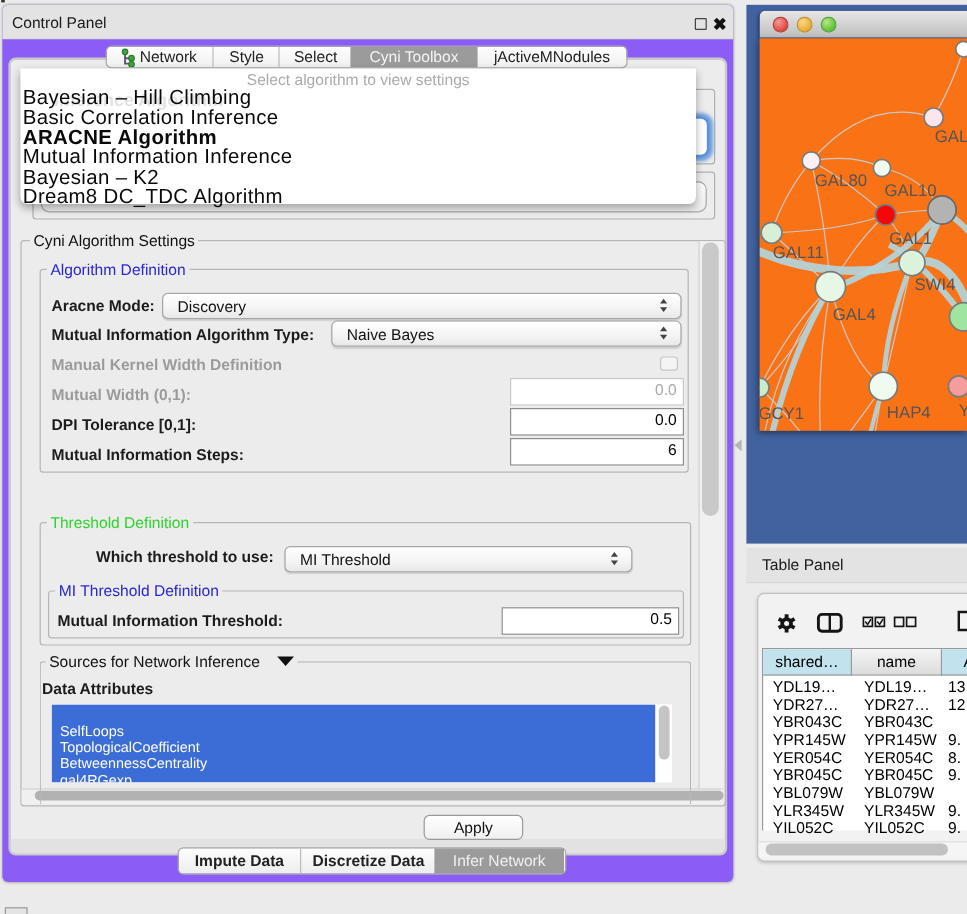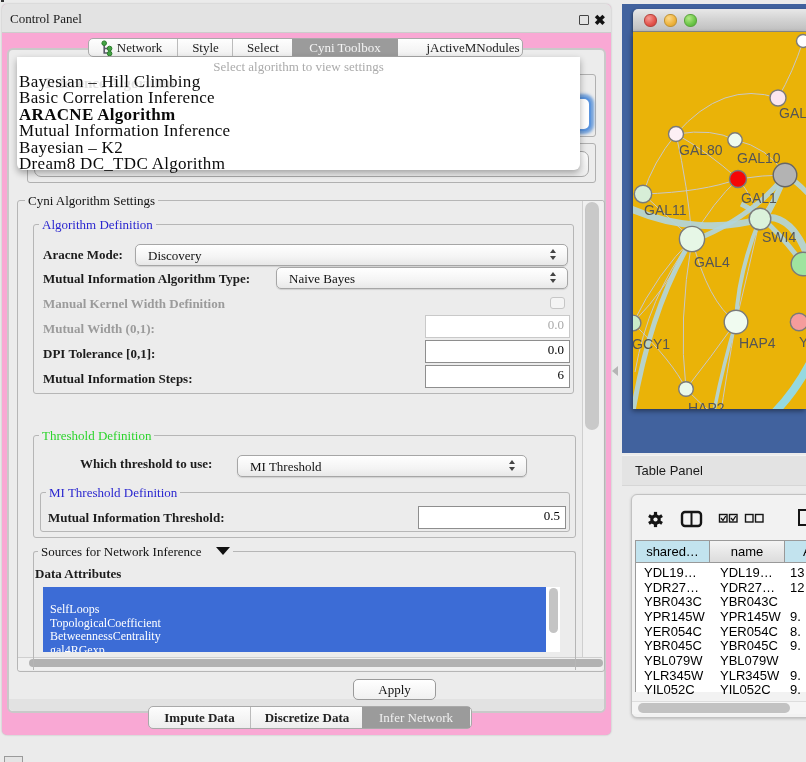--- a/index.html
+++ b/index.html
@@ -19,21 +19,21 @@
   .grp{position:absolute;border:1px solid #b6b6b6;border-radius:3px;}
   .grpt{position:absolute;font-size:13px;background:#ececec;padding:0 3px;white-space:nowrap;}
   .tab{position:absolute;top:0;height:100%;box-sizing:border-box;
        text-align:center;font-size:13px;color:#222;}
 </style>
 </head>
 <body>
 
 <div class="abs" style="left:1px;top:0;width:3px;height:2px;background:#333;"></div>
 
-<div class="abs" style="left:2px;top:4px;width:609px;height:731px;background:#f9a8d4;border-radius:5px;box-shadow:0 0 2px rgba(0,0,0,0.25);font-family:Liberation Serif, serif;">
+<div class="abs" style="left:2px;top:4px;width:609px;height:731px;background:#8b5cf6;border-radius:5px;box-shadow:0 0 2px rgba(0,0,0,0.25);">
 
   <div class="abs" style="left:0;top:0;width:100%;height:28px;background:#e3e3e3;border-bottom:1px solid #cccccc;border-radius:5px 5px 0 0;">
     <div class="abs" style="left:8px;top:7px;font-size:13px;color:#1a1a1a;">Control Panel</div>
     <div class="abs" style="left:577px;top:11px;width:8px;height:8px;border:1.5px solid #444;border-radius:1px;"></div>
     <div class="abs" style="left:592px;top:8px;font-size:14px;font-weight:bold;color:#111;">✖</div>
   </div>
 
   <div class="abs" style="left:5px;top:44px;width:595px;height:661px;border:2px solid #c9c9c9;border-radius:6px;background:#ececec;">
 
     <div class="abs" style="left:0;top:649px;width:100%;height:12px;background:#e2e2e2;border-radius:0 0 5px 5px;"></div>
@@ -116,21 +116,21 @@
     </div>
 
     <div class="abs" style="left:344px;top:629px;width:81px;height:19px;border:1px solid #9a9a9a;border-radius:5px;background:linear-gradient(#ffffff,#f0f0f0);text-align:center;font-size:13px;color:#111;line-height:19px;">Apply</div>
   </div>
 
   <div class="abs" style="left:86px;top:34px;width:433px;height:17px;background:linear-gradient(#fefefe,#f0f0f0);border:1px solid #a9a9a9;border-radius:5px;">
     <div class="tab" style="left:0;width:89px;line-height:17px;border-right:1px solid #bbb;">&nbsp;&nbsp;&nbsp;&nbsp;Network</div>
     <div class="tab" style="left:90px;width:54px;line-height:17px;border-right:1px solid #bbb;">Style</div>
     <div class="tab" style="left:145px;width:58px;line-height:17px;">Select</div>
     <div class="tab" style="left:203px;width:106px;line-height:17px;background:#9b9b9b;color:#f4f4f4;">Cyni Toolbox</div>
-    <div class="tab" style="left:322px;width:124px;line-height:17px;border-radius:0 5px 5px 0;">jActiveMNodules</div>
+    <div class="tab" style="left:309px;width:124px;line-height:17px;border-radius:0 5px 5px 0;">jActiveMNodules</div>
     <svg class="abs" style="left:12px;top:1px;" width="14" height="16" viewBox="0 0 14 16">
       <path d="M3.2 4 V13 H8" fill="none" stroke="#5a5a6a" stroke-width="1.6"></path>
       <path d="M3.2 8.5 H8" fill="none" stroke="#5a5a6a" stroke-width="1.6"></path>
       <circle cx="3.2" cy="3.2" r="2.3" fill="#44a544" stroke="#2c7d2c"></circle>
       <circle cx="8.6" cy="8.5" r="2.3" fill="#44a544" stroke="#2c7d2c"></circle>
       <circle cx="8.6" cy="13.6" r="2.3" fill="#44a544" stroke="#2c7d2c"></circle>
     </svg>
   </div>
 
   <div class="abs" style="left:15px;top:53px;width:563px;height:113px;background:#fff;border-radius:0 0 6px 6px;box-shadow:0 3px 7px rgba(0,0,0,0.33);">
@@ -149,21 +149,21 @@
 <div class="abs" style="left:4px;top:756px;width:17px;height:14px;border:1.5px solid #9a9a9a;background:#e4e4e4;"></div>
 
 <div class="abs" style="left:622px;top:4px;width:184px;height:449px;background:#41629e;"></div>
 
 <div class="abs" style="left:630px;top:9px;width:176px;height:414px;">
   <div class="abs" style="left:3px;top:0;width:173px;height:22px;background:linear-gradient(#e8e8e8,#d4d4d4 45%,#bfbfbf);border-radius:5px 0 0 0;border-bottom:1px solid #8e8e8e;box-shadow:-1px 1px 3px rgba(0,0,0,0.4);">
     <div class="abs" style="left:11px;top:5px;width:11px;height:11px;border-radius:6px;background:radial-gradient(circle at 35% 30%,#f59a94,#e3544c 60%,#c93a34);border:0.5px solid #b5423c;"></div>
     <div class="abs" style="left:31px;top:5px;width:11px;height:11px;border-radius:6px;background:radial-gradient(circle at 35% 30%,#fbd88b,#eeb33c 60%,#d49b2b);border:0.5px solid #c09232;"></div>
     <div class="abs" style="left:51px;top:5px;width:11px;height:11px;border-radius:6px;background:radial-gradient(circle at 35% 30%,#b3e986,#6cc648 60%,#4fa832);border:0.5px solid #59a43c;"></div>
   </div>
-  <div class="abs" style="left:3px;top:23px;width:173px;height:377px;background:#eab308;box-shadow:-1px 2px 5px rgba(0,0,0,0.45);overflow:hidden;">
+  <div class="abs" style="left:3px;top:23px;width:173px;height:327px;background:#f97316;box-shadow:-1px 2px 5px rgba(0,0,0,0.45);overflow:hidden;">
     <svg width="173" height="391" viewBox="0 0 173 391">
       <g fill="none" stroke="#c8c8c8" stroke-width="1">
         <path d="M43 102 Q 90 48 145 66"></path>
         <path d="M145 66 Q 160 40 170 9"></path>
         <path d="M43 102 Q 80 96 102 108"></path>
         <path d="M43 102 Q 75 120 105 147"></path>
         <path d="M43 102 Q 20 130 10 162"></path>
         <path d="M102 108 Q 135 115 152 143"></path>
         <path d="M105 147 Q 130 143 152 143"></path>
         <path d="M105 147 Q 80 170 59 207"></path>

